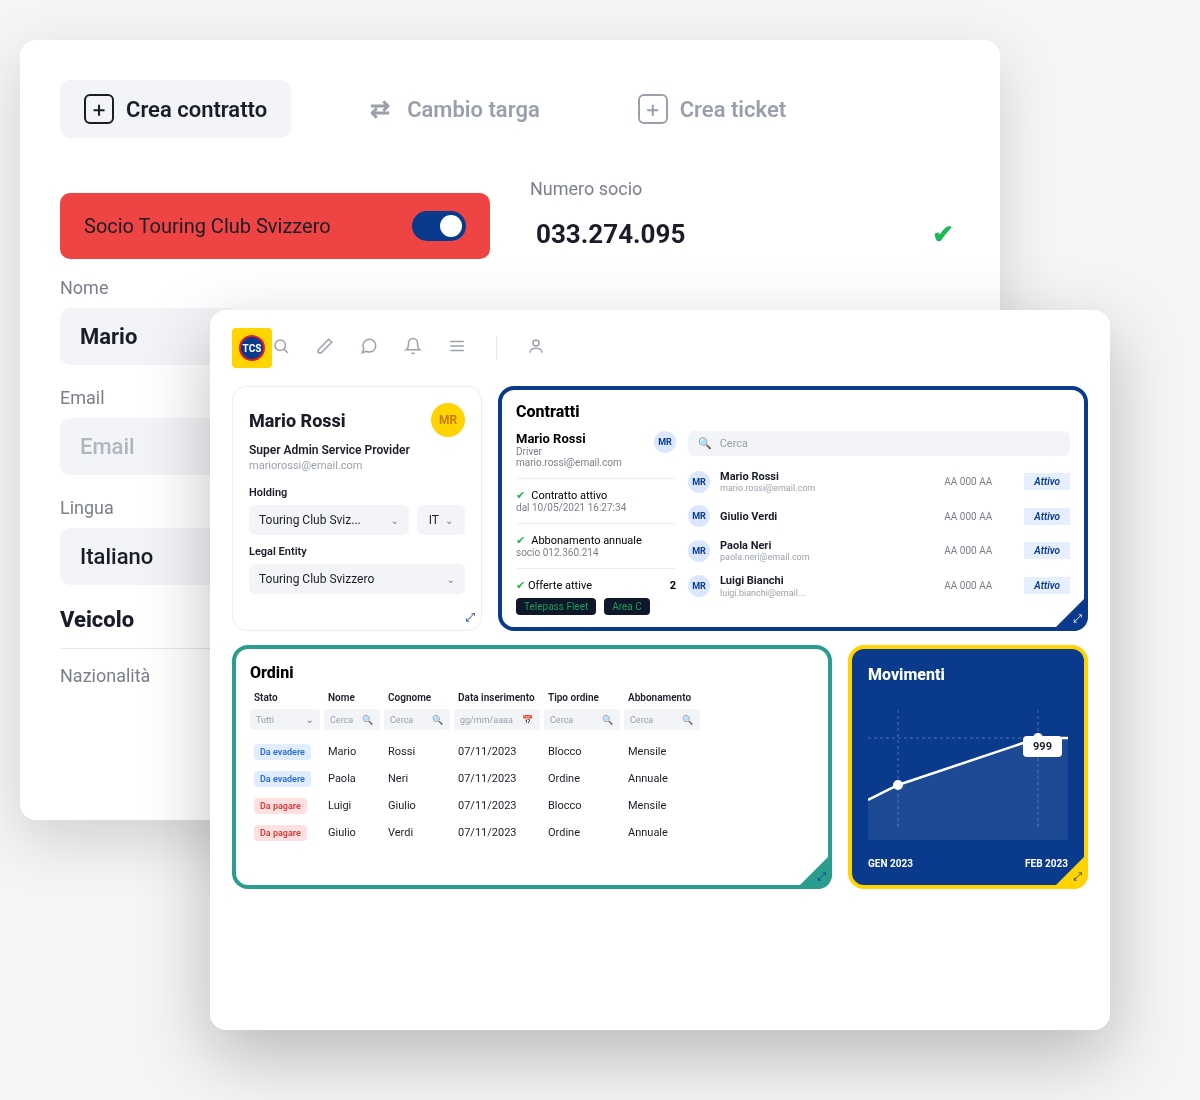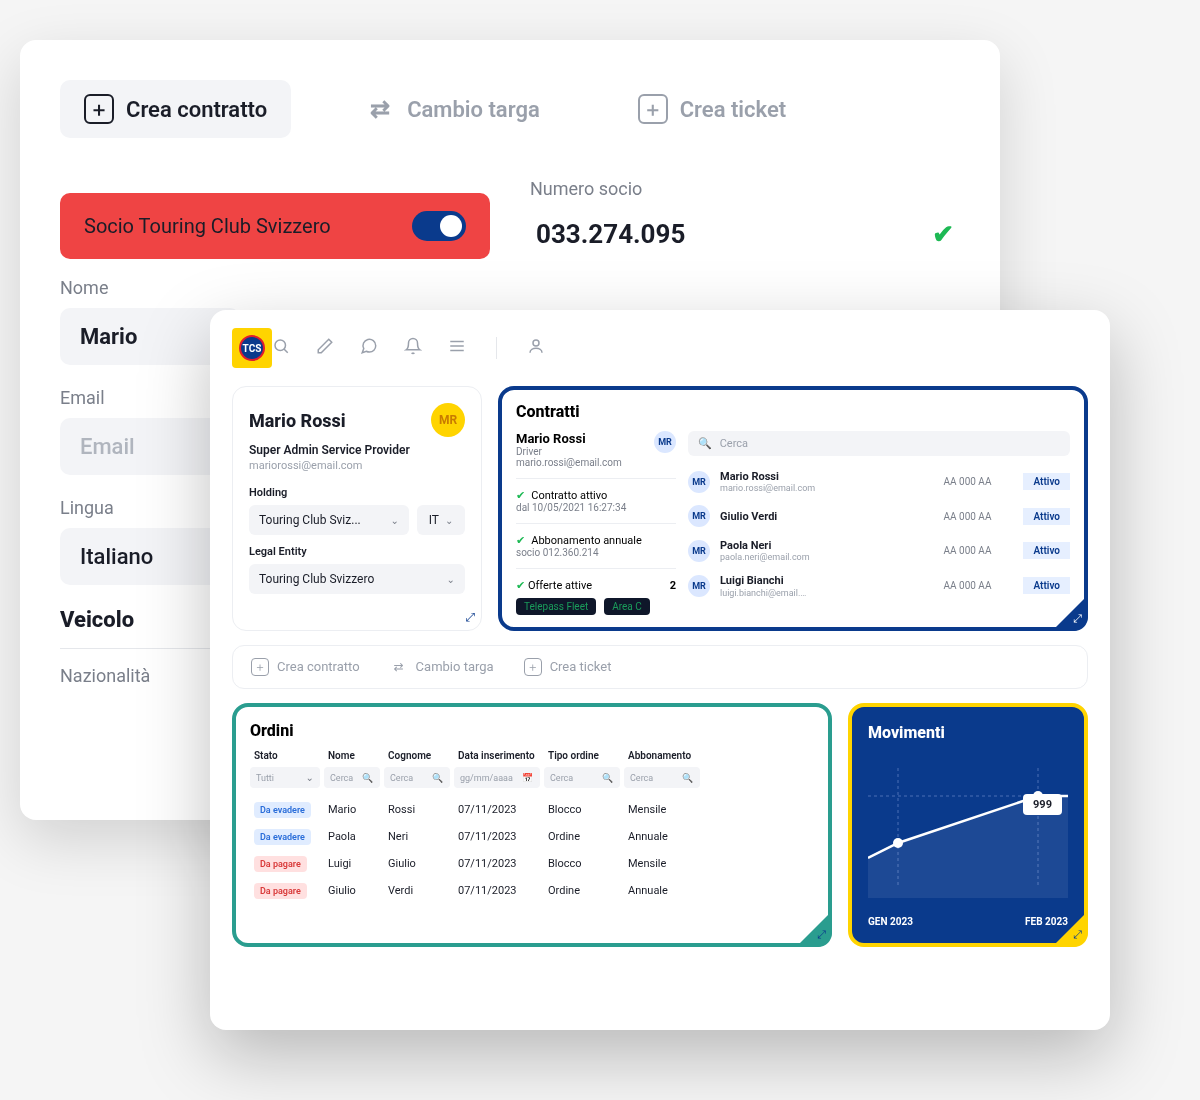--- a/index.html
+++ b/index.html
@@ -72,21 +72,21 @@
   .stat-row.between { justify-content: space-between; }
   .tag { display: inline-block; background: #0f172a; color: #1a9b5a; font-size: 10px; padding: 3px 8px; border-radius: 4px; margin-right: 4px; margin-top: 6px; }
 
   .c-right { flex: 1; }
   .search-row { background: #f3f4f7; border-radius: 6px; padding: 6px 10px; font-size: 11px; color: #9aa0ab; display: flex; align-items: center; gap: 8px; margin-bottom: 8px; }
   .person-row { display: flex; align-items: center; gap: 10px; padding: 6px 0; }
   .pname { font-size: 11px; font-weight: 700; color: #1a1d28; line-height: 1.2; }
   .pmail { font-size: 9px; color: #9aa0ab; }
   .pinfo { flex: 1; }
   .pcode { font-size: 10px; color: #7a7f8a; width: 70px; }
-  .badge { background: #e6efff; color: #0a3a8c; font-size: 10px; padding: 3px 10px; border-radius: 0; font-weight: 600; }
+  .badge { background: #e6efff; color: #0a3a8c; font-size: 10px; padding: 3px 10px; border-radius: 0; font-weight: 600; font-style: italic; }
   .corner-bl { position: absolute; bottom: -4px; right: -4px; width: 36px; height: 36px; background: #0a3a8c; border-radius: 0 0 14px 0; clip-path: polygon(100% 0, 100% 100%, 0 100%); }
   .corner-bl .ex { position: absolute; bottom: 6px; right: 6px; color: #fff; font-size: 11px; }
 
   .actions-bar { border: 1px solid #eceef2; border-radius: 12px; padding: 12px 18px; display: flex; gap: 30px; color: #9aa0ab; font-size: 13px; margin-bottom: 14px; align-items: center; }
   .actions-bar .aic { width: 18px; height: 18px; border: 1.5px solid currentColor; border-radius: 4px; display: inline-flex; align-items: center; justify-content: center; font-size: 12px; margin-right: 8px; }
   .actions-bar .aic.swap { border: none; }
 
   .grid-bot { display: flex; gap: 16px; }
   .card.orders { flex: 1; border: 4px solid #2a9d8f; border-radius: 16px; padding: 14px; position: relative; }
   .card.mov { width: 240px; background: #0a3a8c; border: 4px solid #ffd400; border-radius: 16px; padding: 16px; position: relative; color: #fff; }
@@ -321,25 +321,20 @@
               </div>
             </div>
         </div>
       </div>
       <div class="corner-bl">
           <span class="ex">⤢</span>
         </div>
     </div>
   </div>
 
-  <div class="actions-bar">
-    <span><span class="aic">＋</span><span>Crea contratto</span></span>
-    <span><span class="aic swap">⇄</span><span>Cambio targa</span></span>
-    <span><span class="aic">＋</span><span>Crea ticket</span></span>
-  </div>
 
   <div class="grid-bot">
 
     <div class="card orders">
       <div class="o-title">Ordini</div>
       <div class="o-thead">
         <div class="col-stato">Stato</div>
         <div class="col-nome">Nome</div>
         <div class="col-cog">Cognome</div>
         <div class="col-data">Data inserimento</div>

